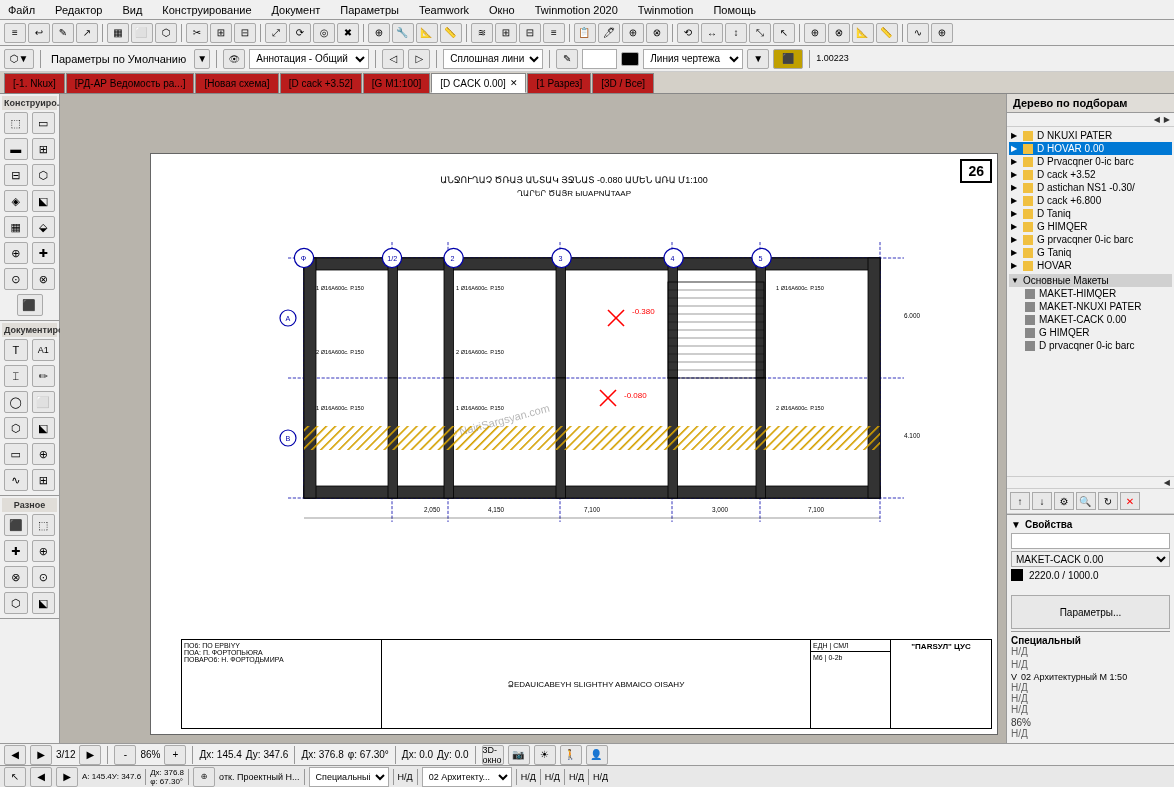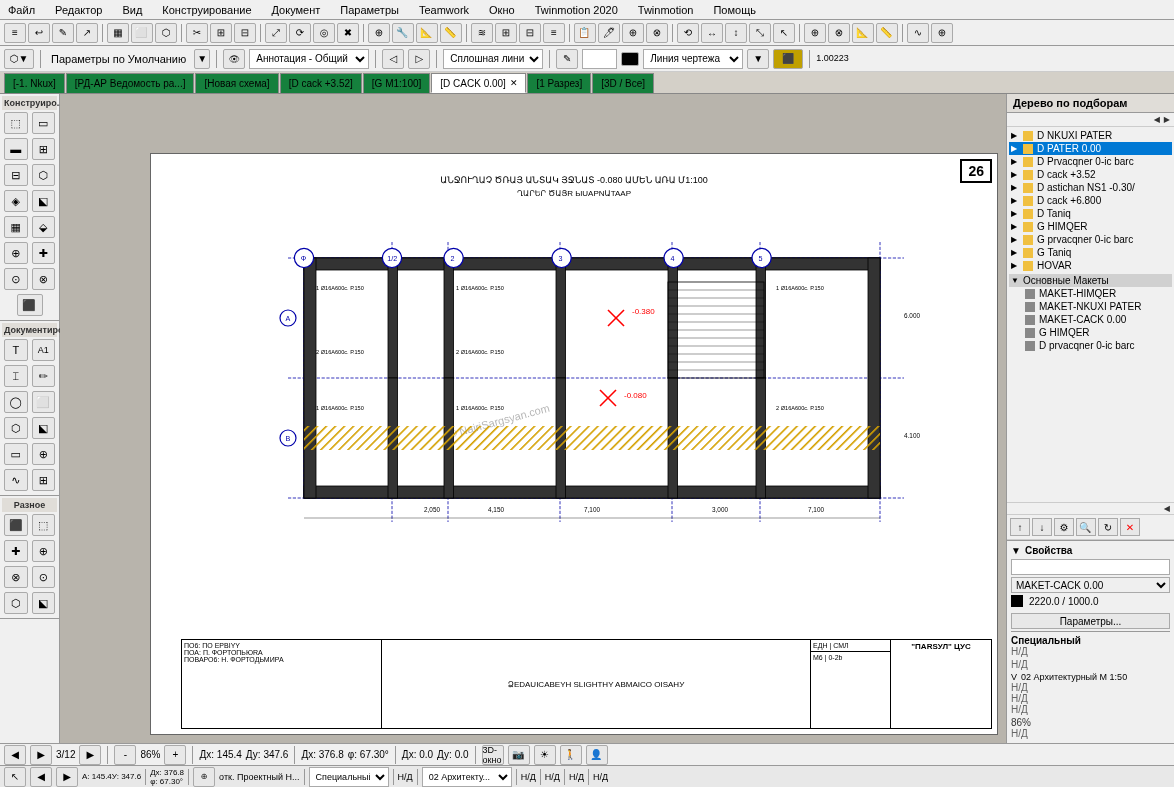--- a/index.html
+++ b/index.html
@@ -12,21 +12,21 @@
     
     .toolbar { display: flex; align-items: center; background: #f0f0f0; border-bottom: 1px solid #999; height: 26px; padding: 2px 4px; gap: 2px; }
     .toolbar2 { display: flex; align-items: center; background: #f0f0f0; border-bottom: 1px solid #ccc; height: 26px; padding: 2px 4px; gap: 4px; }
 
     .tb-btn { display: inline-flex; align-items: center; justify-content: center; width: 22px; height: 20px; background: #e8e8e8; border: 1px solid #aaa; border-radius: 2px; cursor: pointer; font-size: 10px; }
     .tb-sep { width: 1px; height: 18px; background: #999; margin: 0 2px; }
     .tb-label { font-size: 11px; padding: 0 4px; }
 
     
     .tabbar { display: flex; align-items: flex-end; background: #d4d0c8; border-bottom: 1px solid #888; height: 22px; padding: 0 4px; gap: 1px; }
-    .tab { display: flex; align-items: center; background: #15803d; border: 1px solid #888; border-bottom: none; padding: 2px 8px; font-size: 10px; cursor: pointer; height: 20px; gap: 4px; }
+    .tab { display: flex; align-items: center; background: #b91c1c; border: 1px solid #888; border-bottom: none; padding: 2px 8px; font-size: 10px; cursor: pointer; height: 20px; gap: 4px; }
     .tab.active { background: #ffffff; border-bottom: 1px solid white; }
     .tab-close { font-size: 9px; cursor: pointer; }
 
     
     .main-layout { display: flex; height: calc(787px - 20px - 26px - 26px - 22px - 22px - 22px); }
 
     
     .left-panel { width: 60px; background: #f0f0f0; border-right: 1px solid #999; display: flex; flex-direction: column; }
     .left-section { border-bottom: 1px solid #999; padding: 2px; }
     .left-section-title { font-size: 9px; font-weight: bold; color: #333; writing-mode: horizontal-tb; padding: 2px; background: #e0ddd8; text-align: center; }
@@ -435,21 +435,21 @@
     <div class="tree-area">
 
       <div class="tree-item">
         <span class="tree-arrow">▶</span>
         <span style="display:inline-block;width:10px;height:10px;background:#f0c040;margin-right:2px;"></span>
         <span>D NKUXI PATER</span>
       </div>
       <div class="tree-item selected">
         <span class="tree-arrow">▶</span>
         <span style="display:inline-block;width:10px;height:10px;background:#f0c040;margin-right:2px;"></span>
-        <span>D PATER 0.00</span>
+        <span>D HOVAR 0.00</span>
       </div>
       <div class="tree-item">
         <span class="tree-arrow">▶</span>
         <span style="display:inline-block;width:10px;height:10px;background:#f0c040;margin-right:2px;"></span>
         <span>D Prvacqner 0-ic barc</span>
       </div>
       <div class="tree-item">
         <span class="tree-arrow">▶</span>
         <span style="display:inline-block;width:10px;height:10px;background:#f0c040;margin-right:2px;"></span>
         <span>D cack +3.52</span>
@@ -541,21 +541,21 @@
       <div class="props-row">
         <select class="props-select" style="width:100%;">
           <option>MAKET-CACK 0.00</option>
         </select>
       </div>
       <div class="props-row">
         <span style="display:inline-block;width:12px;height:12px;background:#000;margin-right:4px;"></span>
         <span>2220.0 / 1000.0</span>
       </div>
 
-      <button style="width:100%;margin-top:4px;font-size:10px;height:16px;background:#e8e8e8;border:1px solid #aaa;cursor:pointer;">Параметры...</button>
+      <button style="width:100%;margin-top:12px;font-size:10px;height:34px;background:#e8e8e8;border:1px solid #aaa;cursor:pointer;">Параметры...</button>
 
       <div class="section-divider"></div>
 
       <div style="font-size:10px;font-weight:bold;margin-top:3px;">Специальный</div>
       <div style="font-size:10px;color:#666;">Н/Д</div>
 
       <div style="font-size:10px;color:#666;margin-top:2px;">Н/Д</div>
 
       <div style="display:flex;align-items:center;gap:4px;margin-top:2px;">
         <span style="font-size:9px;">V</span>

